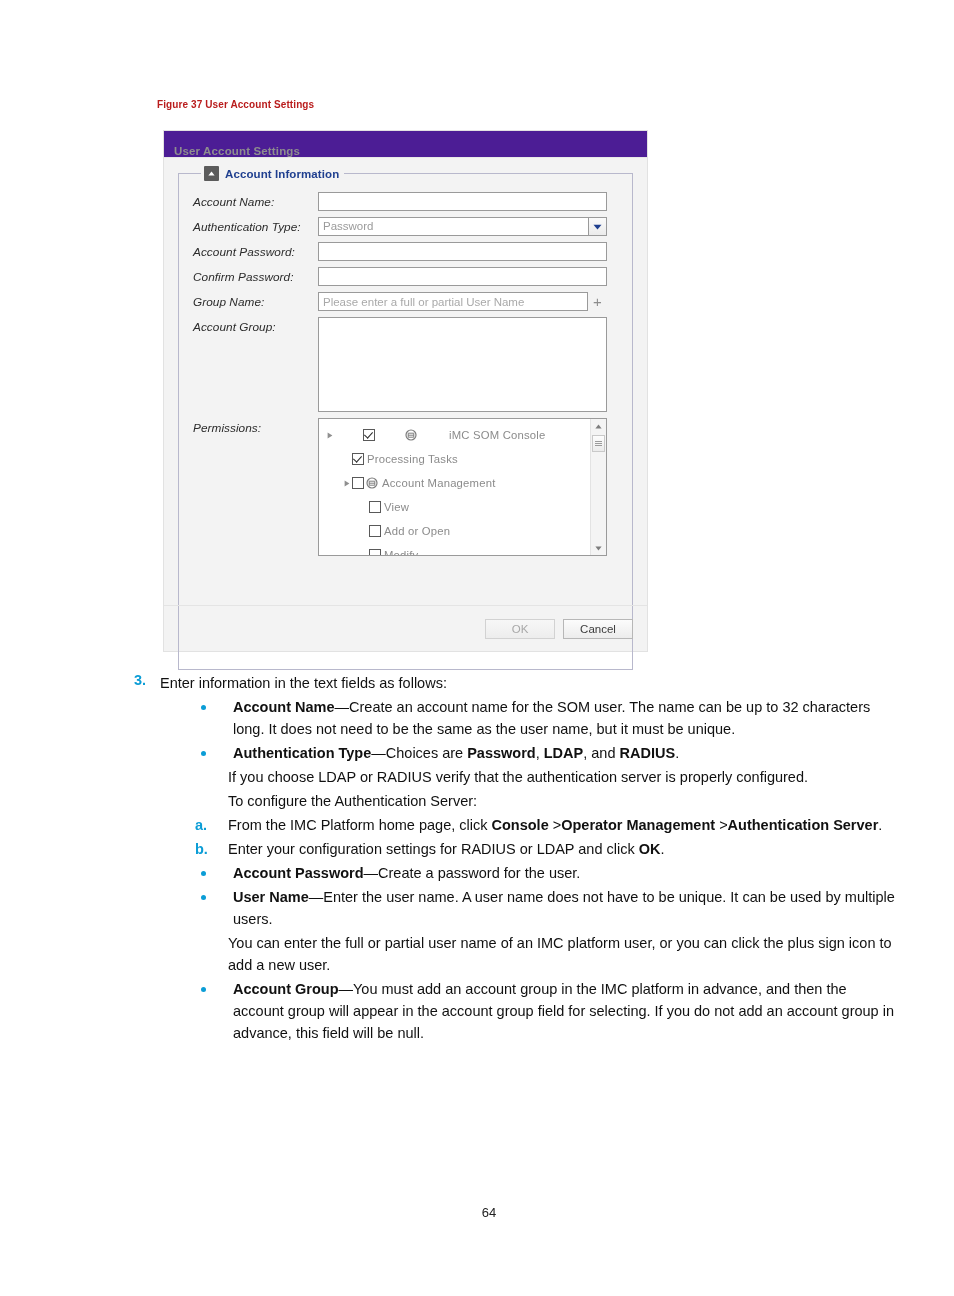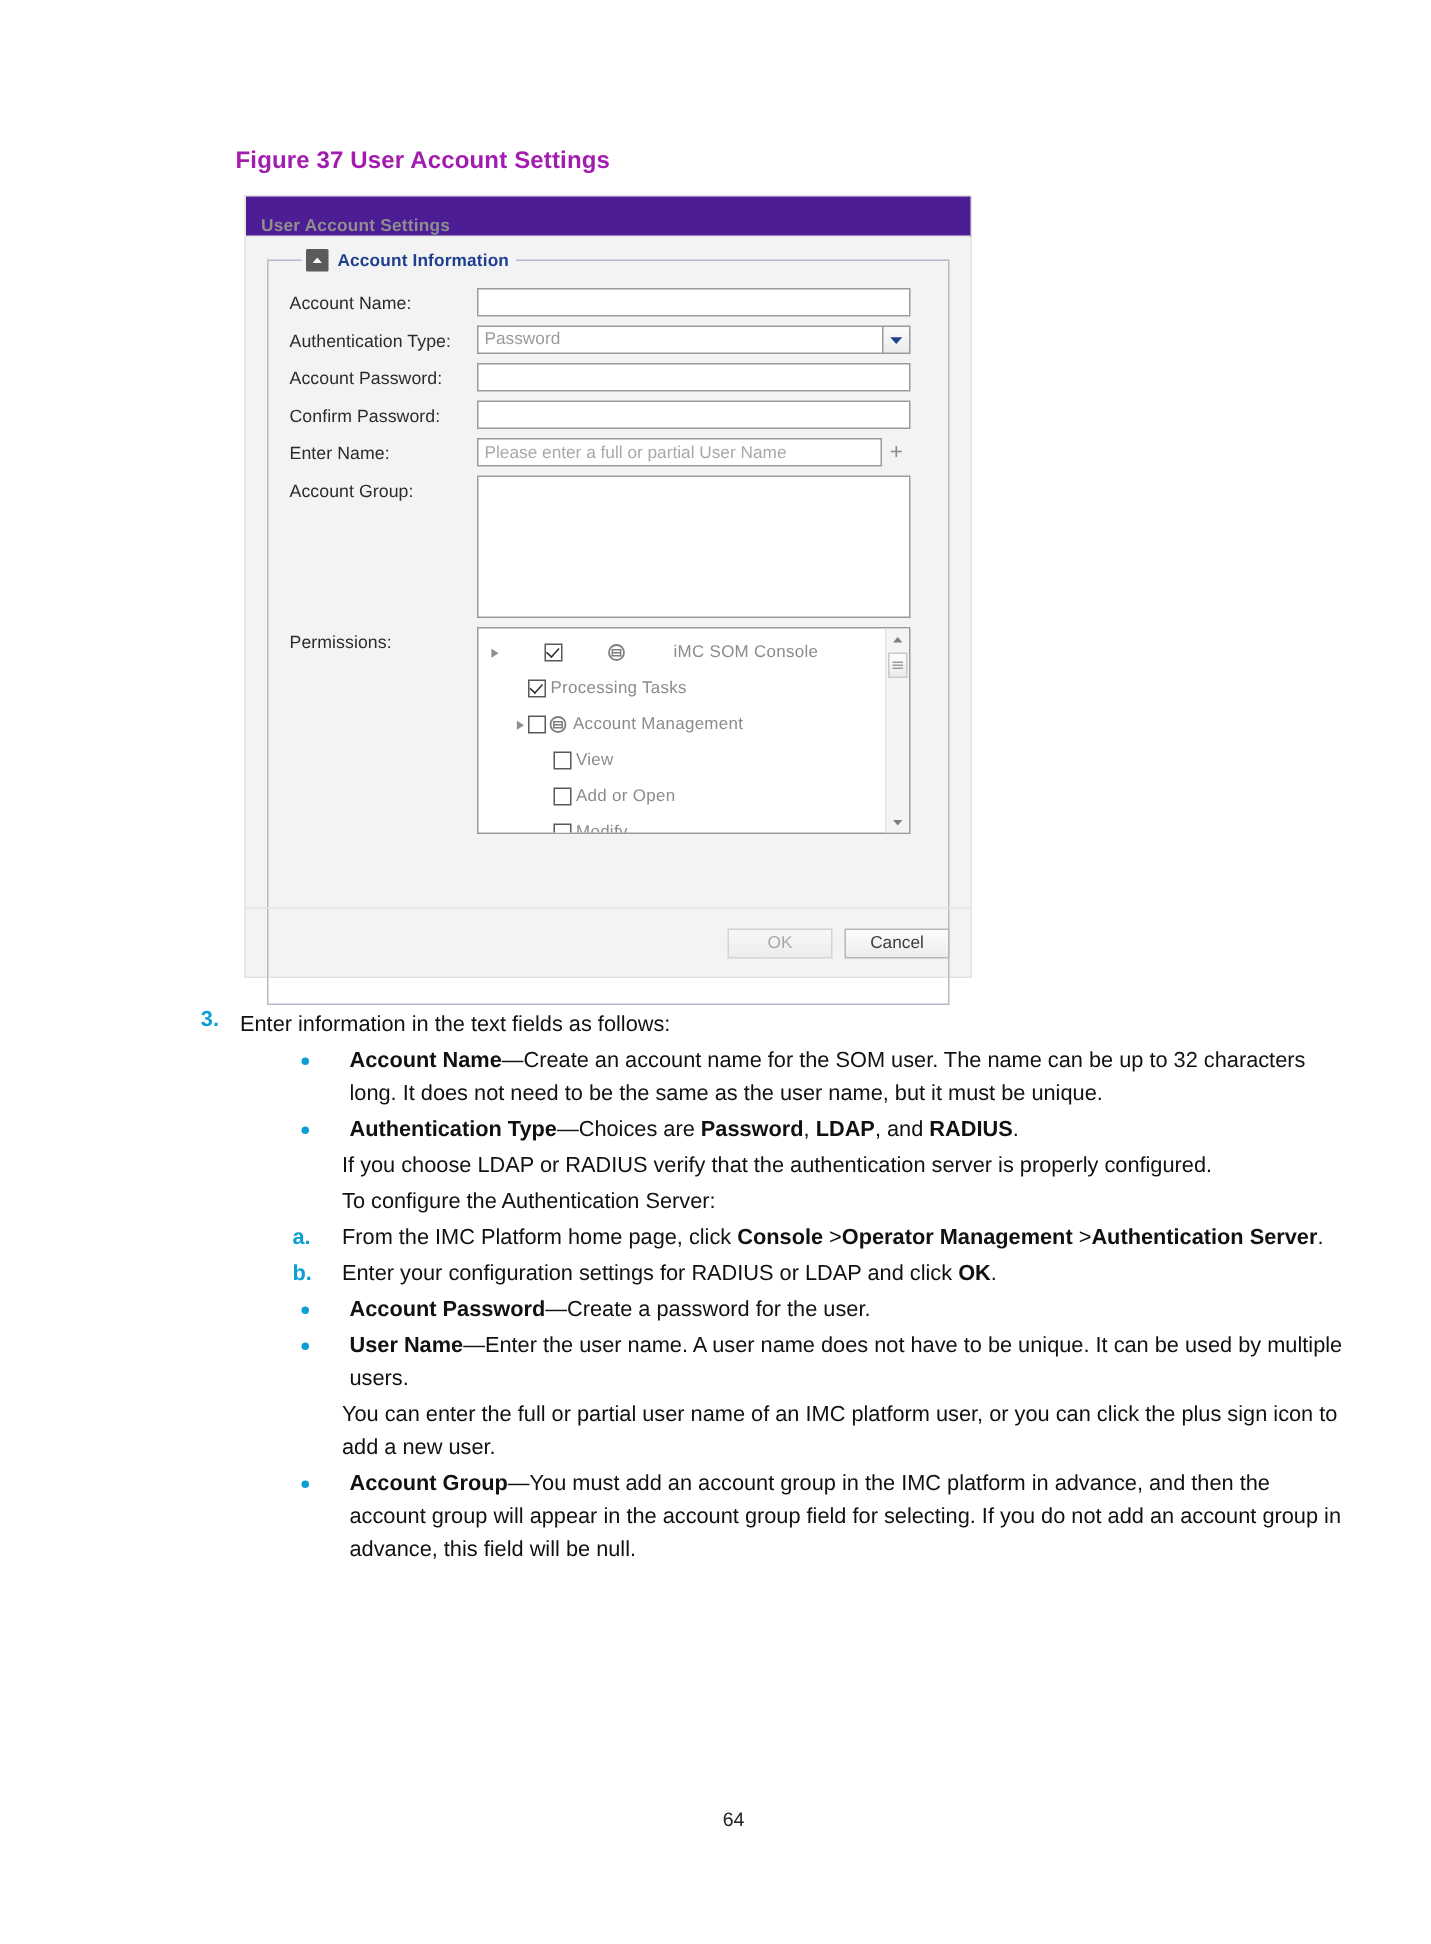--- a/index.html
+++ b/index.html
@@ -14,23 +14,23 @@
     font-family: "Liberation Sans", sans-serif;
     color: #1a1a1a;
     overflow: hidden;
   }
 
   
   .fig-caption {
     position: absolute;
     left: 157px;
     top: 99px;
-    font-size: 16px;
+    font-size: 10px;
     font-weight: bold;
-    color: #a21caf;
+    color: #b91c1c;
     letter-spacing: .1px;
     white-space: nowrap;
   }
 
   
   .dialog {
     position: absolute;
     left: 163px;
     top: 130px;
     width: 485px;
@@ -103,20 +103,21 @@
     align-items: flex-start;
     margin-bottom: 6px;
   }
   .form-label {
     width: 125px;
     flex: 0 0 125px;
     font-size: 11.8px;
     color: #2b2b2b;
     padding-top: 3px;
     letter-spacing: .05px;
+    font-style: italic;
   }
   .field-wrap {
     position: relative;
     display: flex;
     align-items: stretch;
   }
 
   .txt {
     width: 289px;
     height: 19px;
@@ -467,21 +468,21 @@
       </div>
 
       <div class="form-row">
         <div class="form-label">Confirm Password:</div>
         <div class="field-wrap">
           <input class="txt" type="text" value="" style="">
         </div>
       </div>
 
       <div class="form-row">
-        <div class="form-label">Enter Name:</div>
+        <div class="form-label">Group Name:</div>
         <div class="field-wrap">
           <input class="txt user-field" type="text" placeholder="Please enter a full or partial User Name" style="">
           <div class="plus-btn">+</div>
         </div>
       </div>
 
       <div class="form-row">
         <div class="form-label">Account Group:</div>
         <div class="field-wrap">
           <div class="bigbox"></div>

